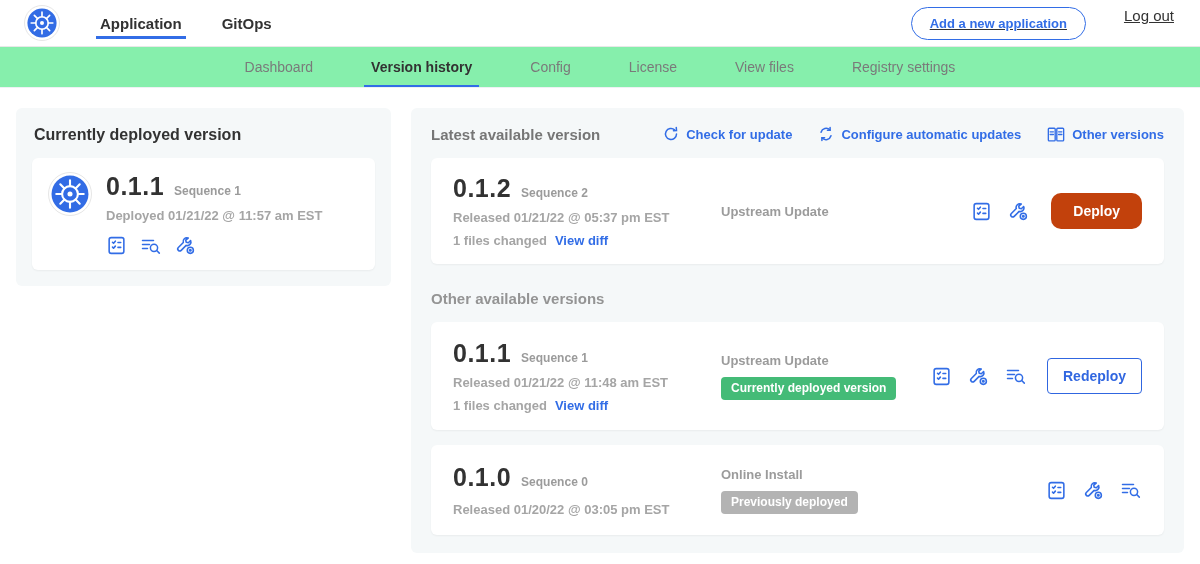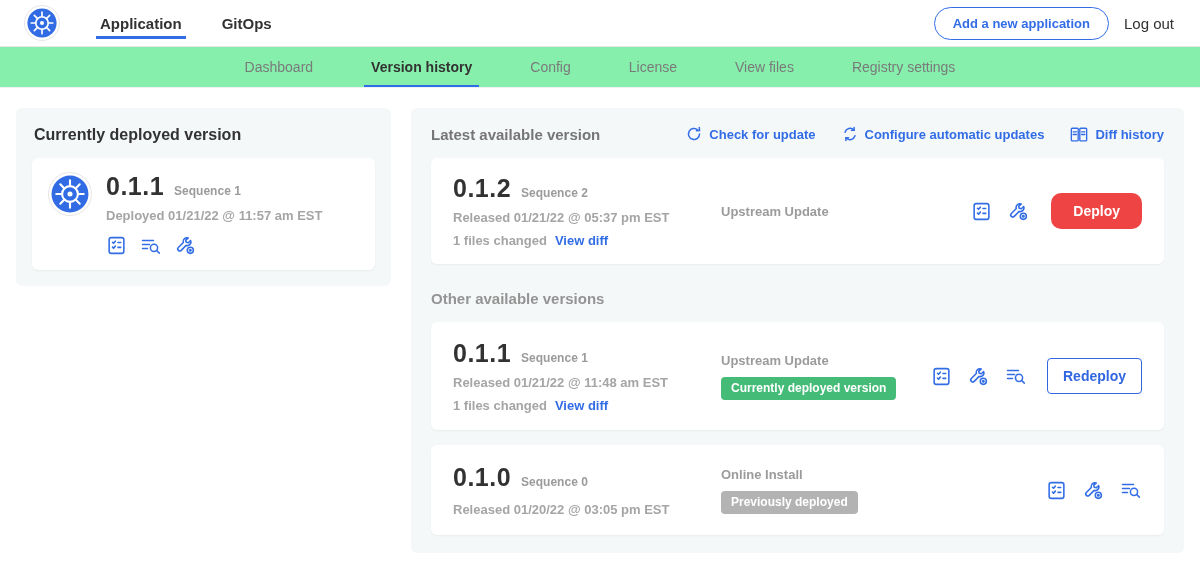--- a/index.html
+++ b/index.html
@@ -10,21 +10,21 @@
   .app-header { height: 47px; display: flex; align-items: center; padding: 0 26px 0 24px;
     border-bottom: 1px solid #e8e8e8; background: #fff; }
   .logo-wrap { width: 36px; height: 36px; border-radius: 50%; background: #fff;
     border: 1px solid #e6e6e6; padding: 2px; flex: 0 0 auto; }
   .logo-wrap svg { display: block; width: 100%; height: 100%; }
   .header-tab { height: 32px; display: flex; align-items: center; margin-left: 40px;
     font-size: 15px; font-weight: 600; color: #323232; cursor: pointer; position: relative; }
   .header-tab.active { font-weight: 700; }
   .header-tab.active::after { content:""; position: absolute; bottom: 0; left: -4px; right: -4px;
     height: 3px; background: #326de6; }
-  .header-right { margin-left: auto; display: flex; align-items: center; gap: 15px; }
+  .header-right { margin-left: auto; display: flex; gap: 38px; text-decoration: underline; }
   .add-app-btn { border: 1px solid #326de6; background: #fff; color: #326de6;
     border-radius: 17px; padding: 8px 18px; font-size: 13px; font-weight: 700; cursor: pointer;
     font-family: inherit; }
   .logout { font-size: 15px; color: #323232; cursor: pointer; }
 
   
   .subnav { height: 41px; background: #86efac; display: flex; justify-content: center;
     align-items: stretch; border-bottom: 1px solid #eef1f3; }
   .subnav-item { padding: 0 29px; display: flex; align-items: center; font-size: 14px;
     color: #7a7a7a; cursor: pointer; position: relative; }
@@ -64,21 +64,21 @@
   .vc-right { display: flex; align-items: center; gap: 16px; color: #326de6; }
   .files-row { display: flex; align-items: flex-start; gap: 8px; margin-top: 8px; }
   .files-changed { font-size: 13px; font-weight: 600; color: #a5a5a5; }
   .view-diff { font-size: 13px; font-weight: 700; color: #326de6; cursor: pointer; }
   .source-label { font-size: 13px; font-weight: 700; color: #9b9b9b; }
   .badge { display: inline-block; margin-top: 9px; padding: 4px 10px 5px; border-radius: 4px;
     color: #fff; font-size: 12px; font-weight: 700; }
   .badge.green { background: #44bb77; }
   .badge.gray { background: #b3b3b3; }
 
-  .btn-primary { background: #ef4444; border: none; color: #fff; border-radius: 10px;
+  .btn-primary { background: #c2410c; border: none; color: #fff; border-radius: 10px;
     padding: 10px 22px; font-size: 14px; font-weight: 700; cursor: pointer; margin-left: 6px;
     font-family: inherit; }
   .btn-outline { background: #fff; border: 1px solid #3066e0; color: #3066e0; border-radius: 4px;
     padding: 9px 15px; font-size: 14px; font-weight: 700; cursor: pointer; margin-left: 4px;
     font-family: inherit; }
 
   .other-title { font-size: 15px; font-weight: 700; color: #949494; margin: 26px 0 0; }
 </style>
 </head>
 <body>
@@ -187,21 +187,21 @@
           <span>Configure automatic updates</span>
         </span>
         <span class="action-link">
           <span class="icon-btn">
             <svg width="18" height="17" viewBox="0 0 20 18" fill="none" stroke="currentColor" stroke-width="1.5">
               <rect x="1.5" y="2" width="7.6" height="14" rx="1"></rect>
               <rect x="10.9" y="2" width="7.6" height="14" rx="1"></rect>
               <path d="M3.5 6h3.6M3.5 9h3.6M12.9 6h3.6M12.9 9h3.6" stroke-linecap="round"></path>
             </svg>
           </span>
-          <span>Diff history</span>
+          <span>Other versions</span>
         </span>
       </div>
     </div>
 
     <div class="version-card" style="min-height:100px;">
       <div class="vc-left">
         <div class="version-row">
           <span class="version-number">0.1.2</span>
           <span class="sequence">Sequence 2</span>
         </div>

